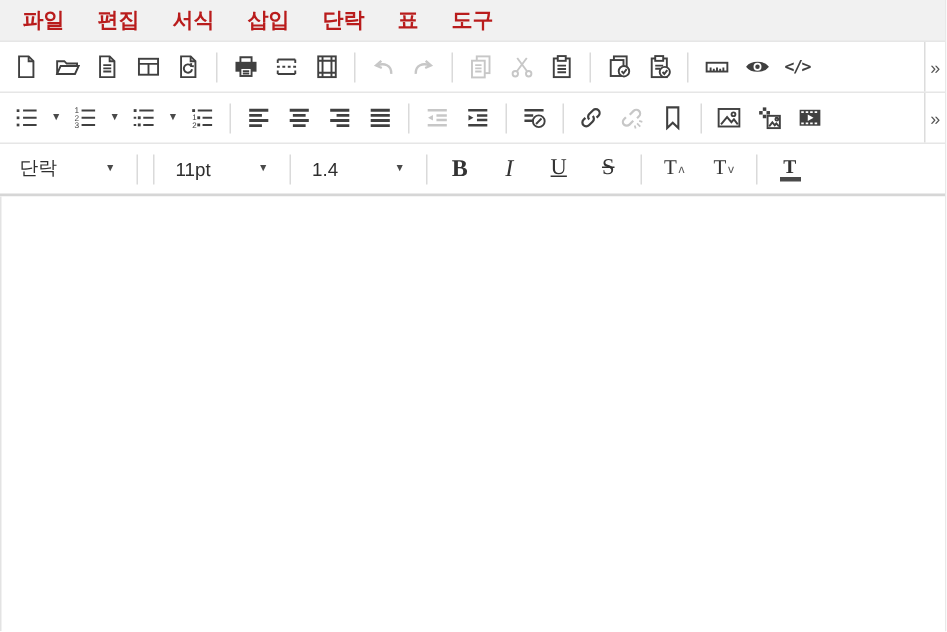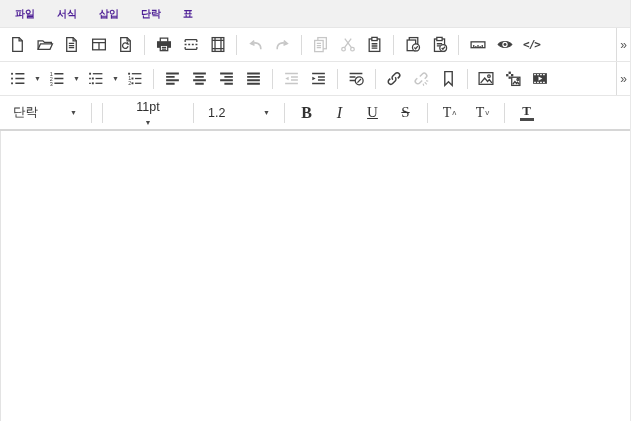--- a/index.html
+++ b/index.html
@@ -2,38 +2,38 @@
 <html><head>
 <meta charset="utf-8">
 <style>
   * { margin:0; padding:0; box-sizing:border-box; }
   html,body { background:#fff; }
   body { font-family:"Liberation Sans","DejaVu Sans",sans-serif; }
   .app { width:631px; height:421px; background:#fff; overflow:hidden; border-right:1px solid #e8e8e8; }
 
   
   .menubar { height:28px; background:#f1f1f1; display:flex; align-items:center; padding:0 4px; border-bottom:1px solid #e6e6e6; }
-  .menu-item { padding:0 11px; font-size:10px; font-weight:700; color:#4c1d95; line-height:27px; cursor:default; }
+  .menu-item { padding:0 11px; font-size:14px; font-weight:700; color:#b91c1c; line-height:27px; cursor:default; }
 
   
   .toolbar { background:#fff; border-bottom:2px solid #d6d6d6; }
   .trow { height:34px; display:flex; align-items:center; padding-left:4px; border-bottom:1px solid #e6e6e6; }
   .trow:last-child { border-bottom:none; height:33px; }
   .ib { width:27px; height:28px; display:flex; align-items:center; justify-content:center; color:#404040; flex:none; cursor:pointer; }
   .ib.dis { color:#c7c7c7; cursor:default; }
   .ib svg { display:block; }
   .ddwrap { display:flex; align-items:center; flex:none; margin-right:2px; cursor:pointer; color:#404040; }
   .ddwrap .arr { margin-left:3px; }
   .sep { width:1px; height:20px; background:#dadada; margin:0 5px; flex:none; }
   .more { margin-left:auto; align-self:stretch; width:14px; display:flex; align-items:center; justify-content:center; border-left:1px solid #dcdcdc; color:#555; font-size:12px; cursor:pointer; flex:none; }
   .arr { font-size:7px; color:#4a4a4a; }
 
   
   .fsel { height:26px; display:flex; align-items:center; justify-content:space-between; padding:0 9px; font-size:12.5px; color:#2e2e2e; cursor:pointer; flex:none; }
-  .fsel.w1 { width:82px; } .fsel.w2 { width:86px; } .fsel.w3 { width:80px;flex-direction:column; } .fsel.w4 { width:80px; }
+  .fsel.w1 { width:82px; } .fsel.w2 { width:86px; } .fsel.w3 { width:80px; } .fsel.w4 { width:80px; }
   .fbtn { width:33px; height:28px; display:flex; align-items:center; justify-content:center; color:#333; cursor:pointer; flex:none; }
   .g-serif { font-family:"Liberation Serif","DejaVu Serif",serif; font-size:16px; color:#333; }
   .g-bold { font-weight:700; }
   .g-italic { font-style:italic; }
   .g-under { text-decoration:underline; font-size:15px; }
   .g-strike { text-decoration:line-through; font-size:15px; }
   .smark { font-family:"Liberation Sans",sans-serif; font-size:8px; color:#555; }
   .sup .smark { vertical-align:7px; margin-left:1px; }
   .sub .smark { vertical-align:-2px; margin-left:1px; }
   .tcolor { display:flex; flex-direction:column; align-items:center; line-height:1; }
@@ -44,24 +44,26 @@
   
   .editor { height:290px; background:#fff; border-left:1px solid #e3e3e3; cursor:text; }
 </style>
 </head>
 <body>
 
 <div class="app">
 
   <div class="menubar">
     <span class="menu-item">파일</span>
+    <span class="menu-item">편집</span>
     <span class="menu-item">서식</span>
     <span class="menu-item">삽입</span>
     <span class="menu-item">단락</span>
     <span class="menu-item">표</span>
+    <span class="menu-item">도구</span>
   </div>
 
   <div class="toolbar">
 
     <div class="trow">
       <span class="ib">
         <svg width="17" height="17" viewBox="0 0 16 16" fill="none" stroke="currentColor" stroke-width="1.2">
           <path d="M3.5 1.5h6l3 3v10h-9z"></path>
             <path d="M9.5 1.5v3h3"></path>
         </svg>
@@ -334,21 +336,21 @@
         <span class="arr">▼</span>
       </span>
       <span class="sep"></span>
       <span class="sep"></span>
       <span class="fsel w3">
         <span>11pt</span>
         <span class="arr">▼</span>
       </span>
       <span class="sep"></span>
       <span class="fsel w4">
-        <span>1.2</span>
+        <span>1.4</span>
         <span class="arr">▼</span>
       </span>
       <span class="sep"></span>
       <span class="fbtn">
         <span class="g-serif g-bold">B</span>
       </span>
       <span class="fbtn">
         <span class="g-serif g-italic">I</span>
       </span>
       <span class="fbtn">

